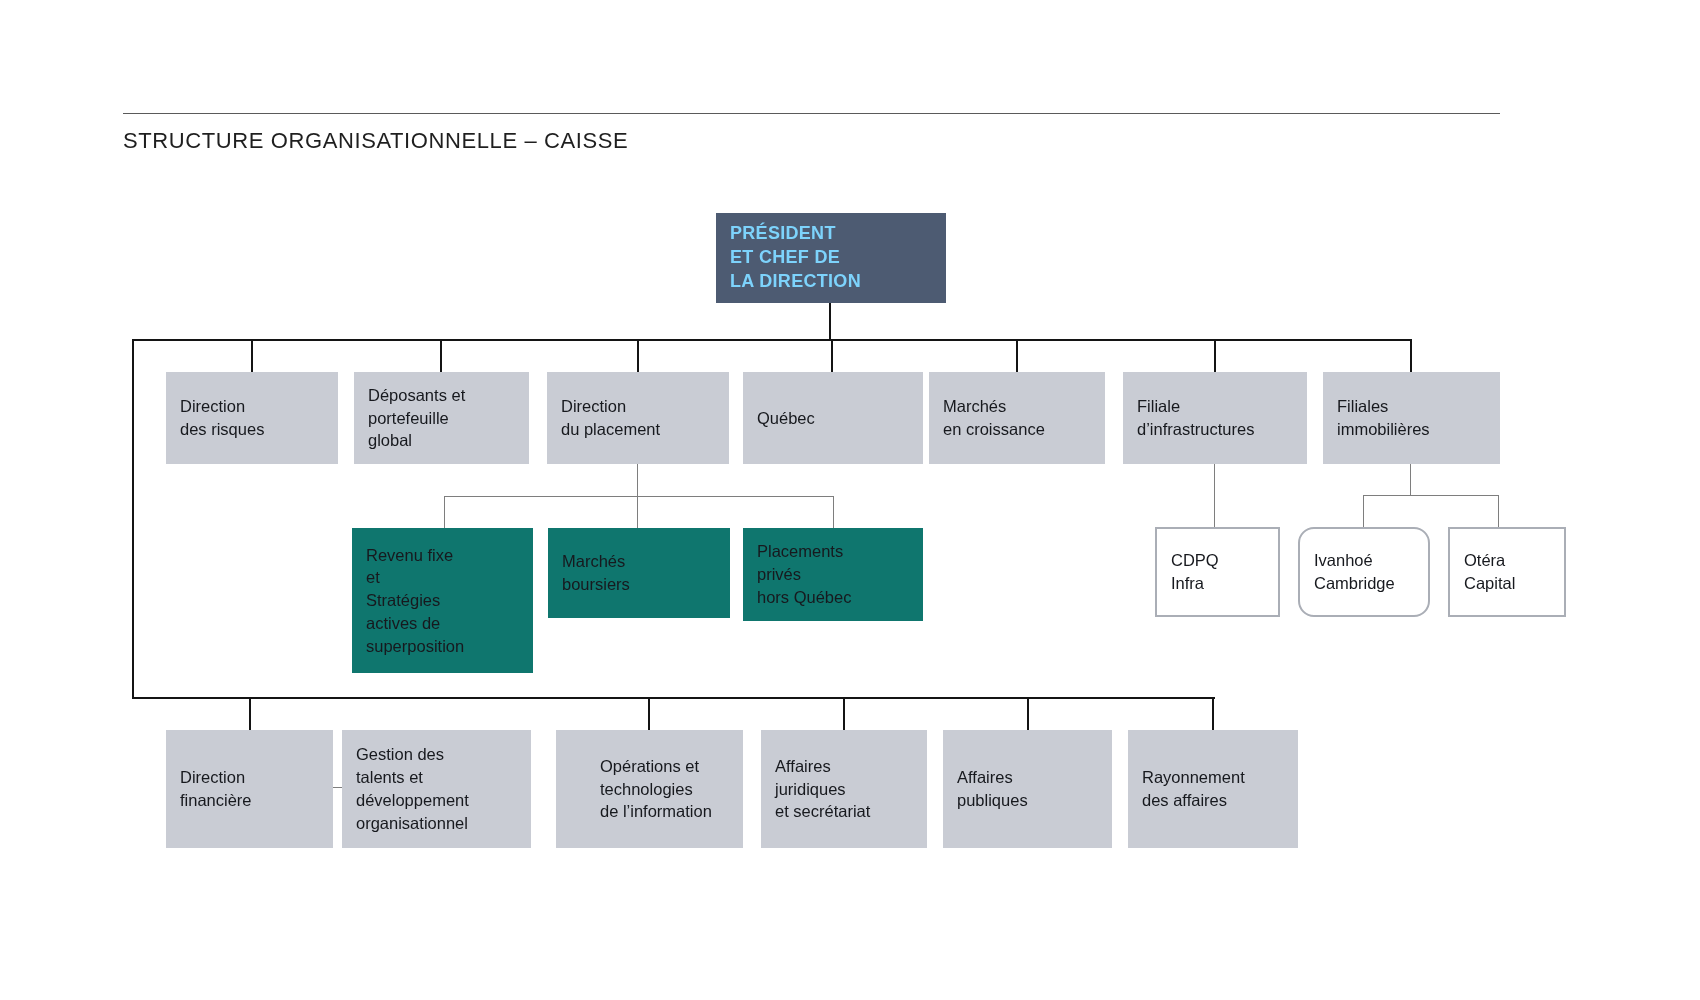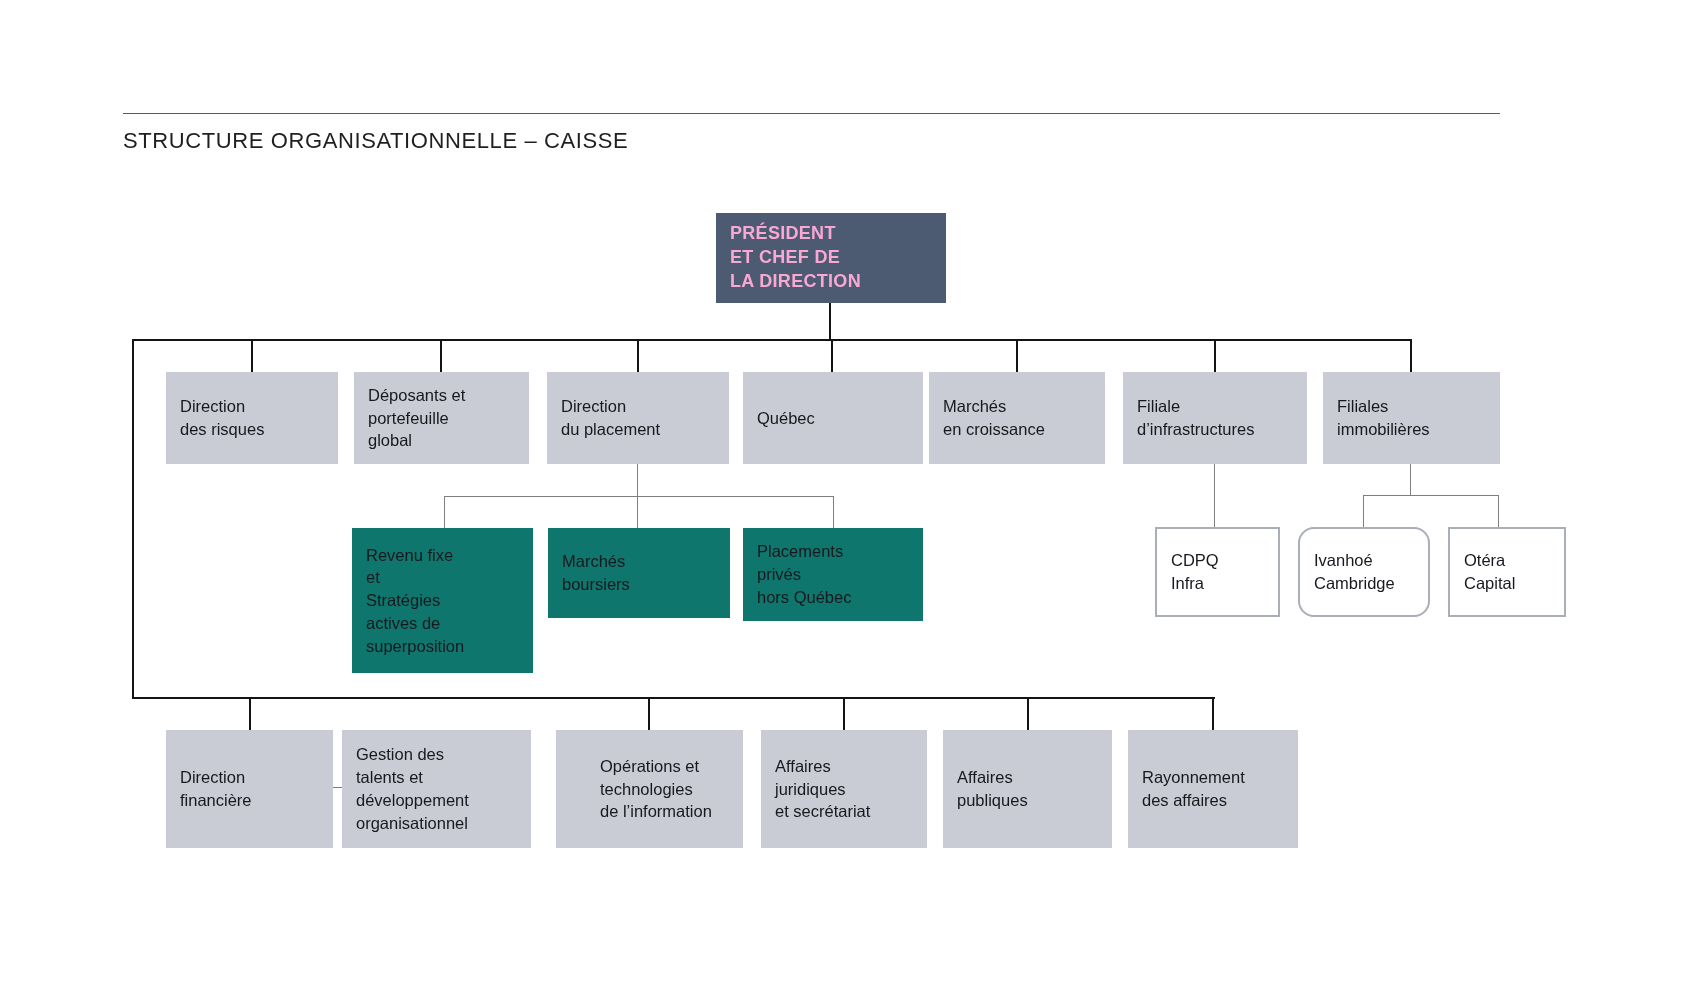--- a/index.html
+++ b/index.html
@@ -35,21 +35,21 @@
     box-sizing: border-box;
     padding: 8px 8px 8px 14px;
     font-size: 16.5px;
     line-height: 1.38;
     font-weight: 500;
     color: #17191e;
     white-space: pre-line;
   }
   .box-dark {
     background: #4d5b72;
-    color: #f9a8d4;
+    color: #7dd3fc;
     font-size: 18px;
     font-weight: 600;
     letter-spacing: 0.3px;
     line-height: 1.32;
   }
   .box-gray  { background: #c9ccd4; }
   .box-light { background: #0f766e; }
   .box-white {
     background: #ffffff;
     border: 2px solid #aaaeb6;

